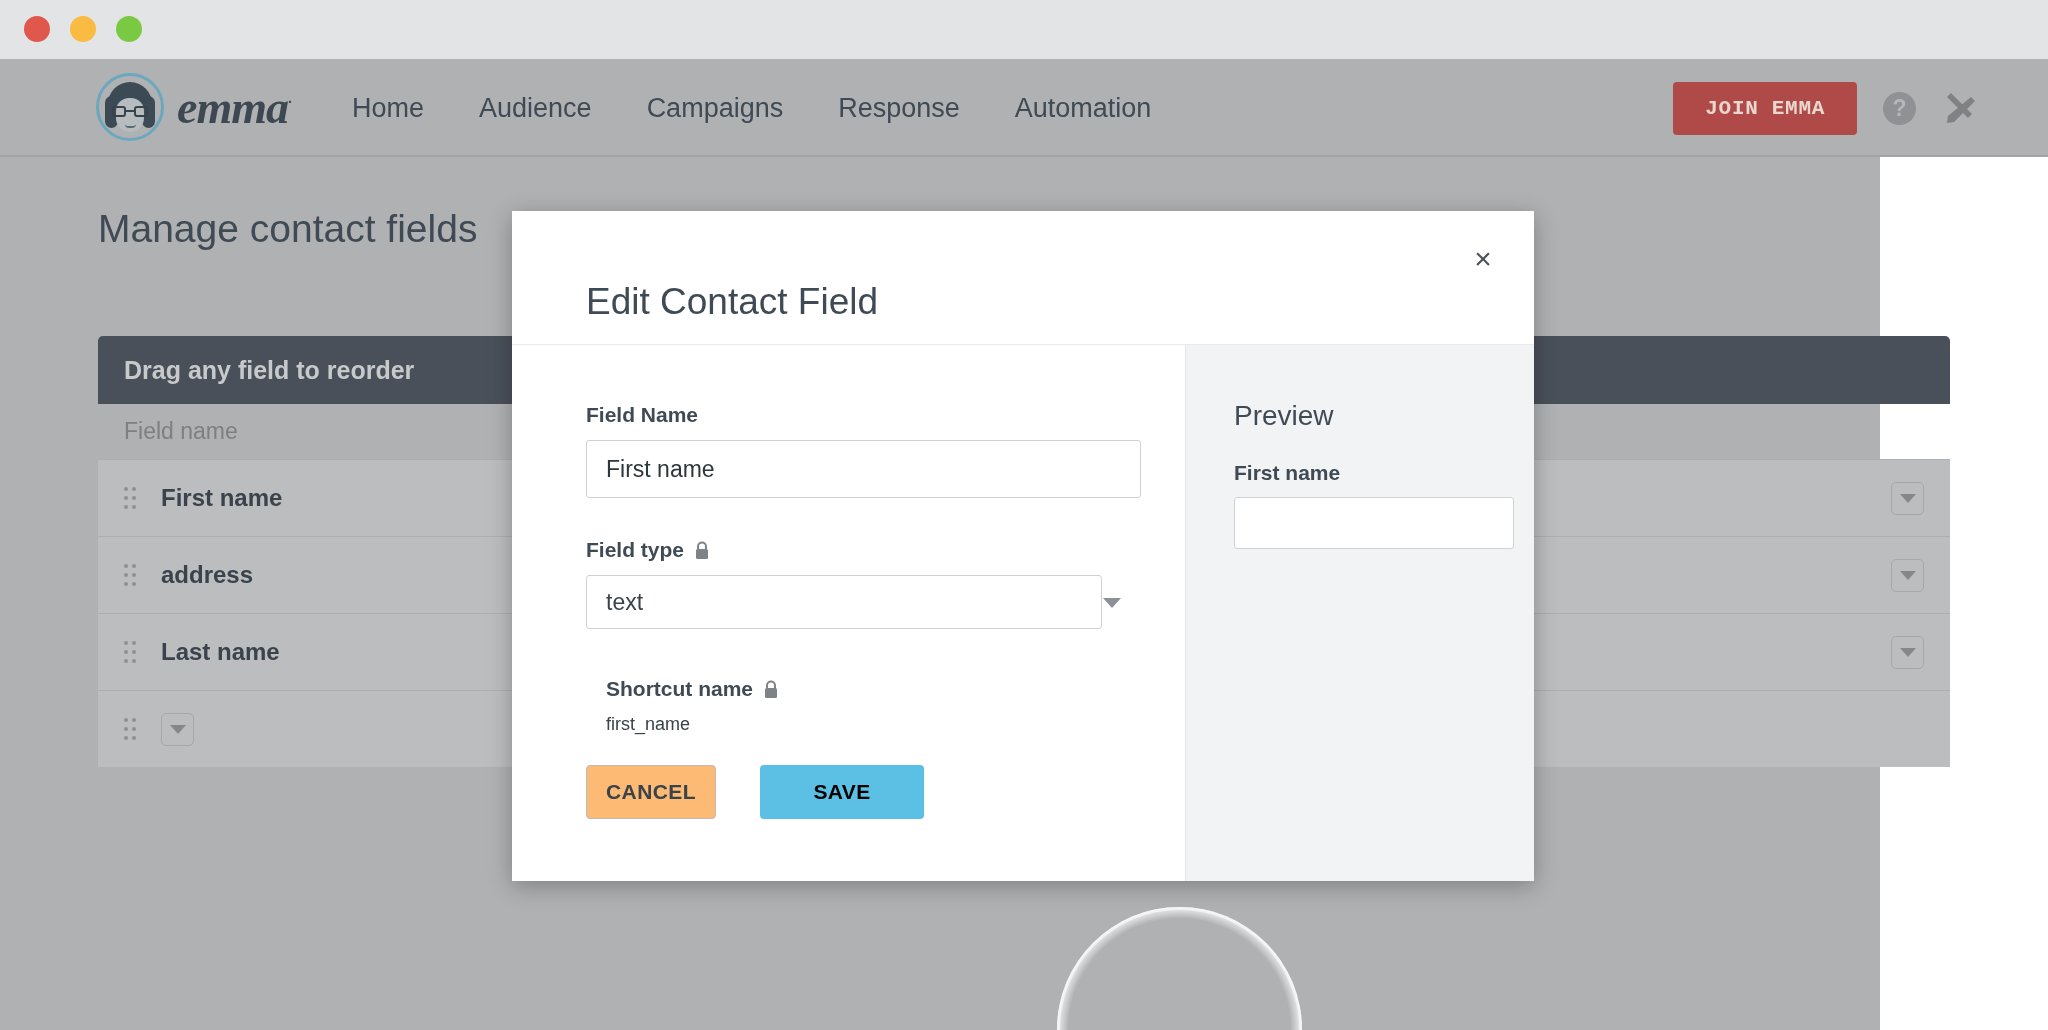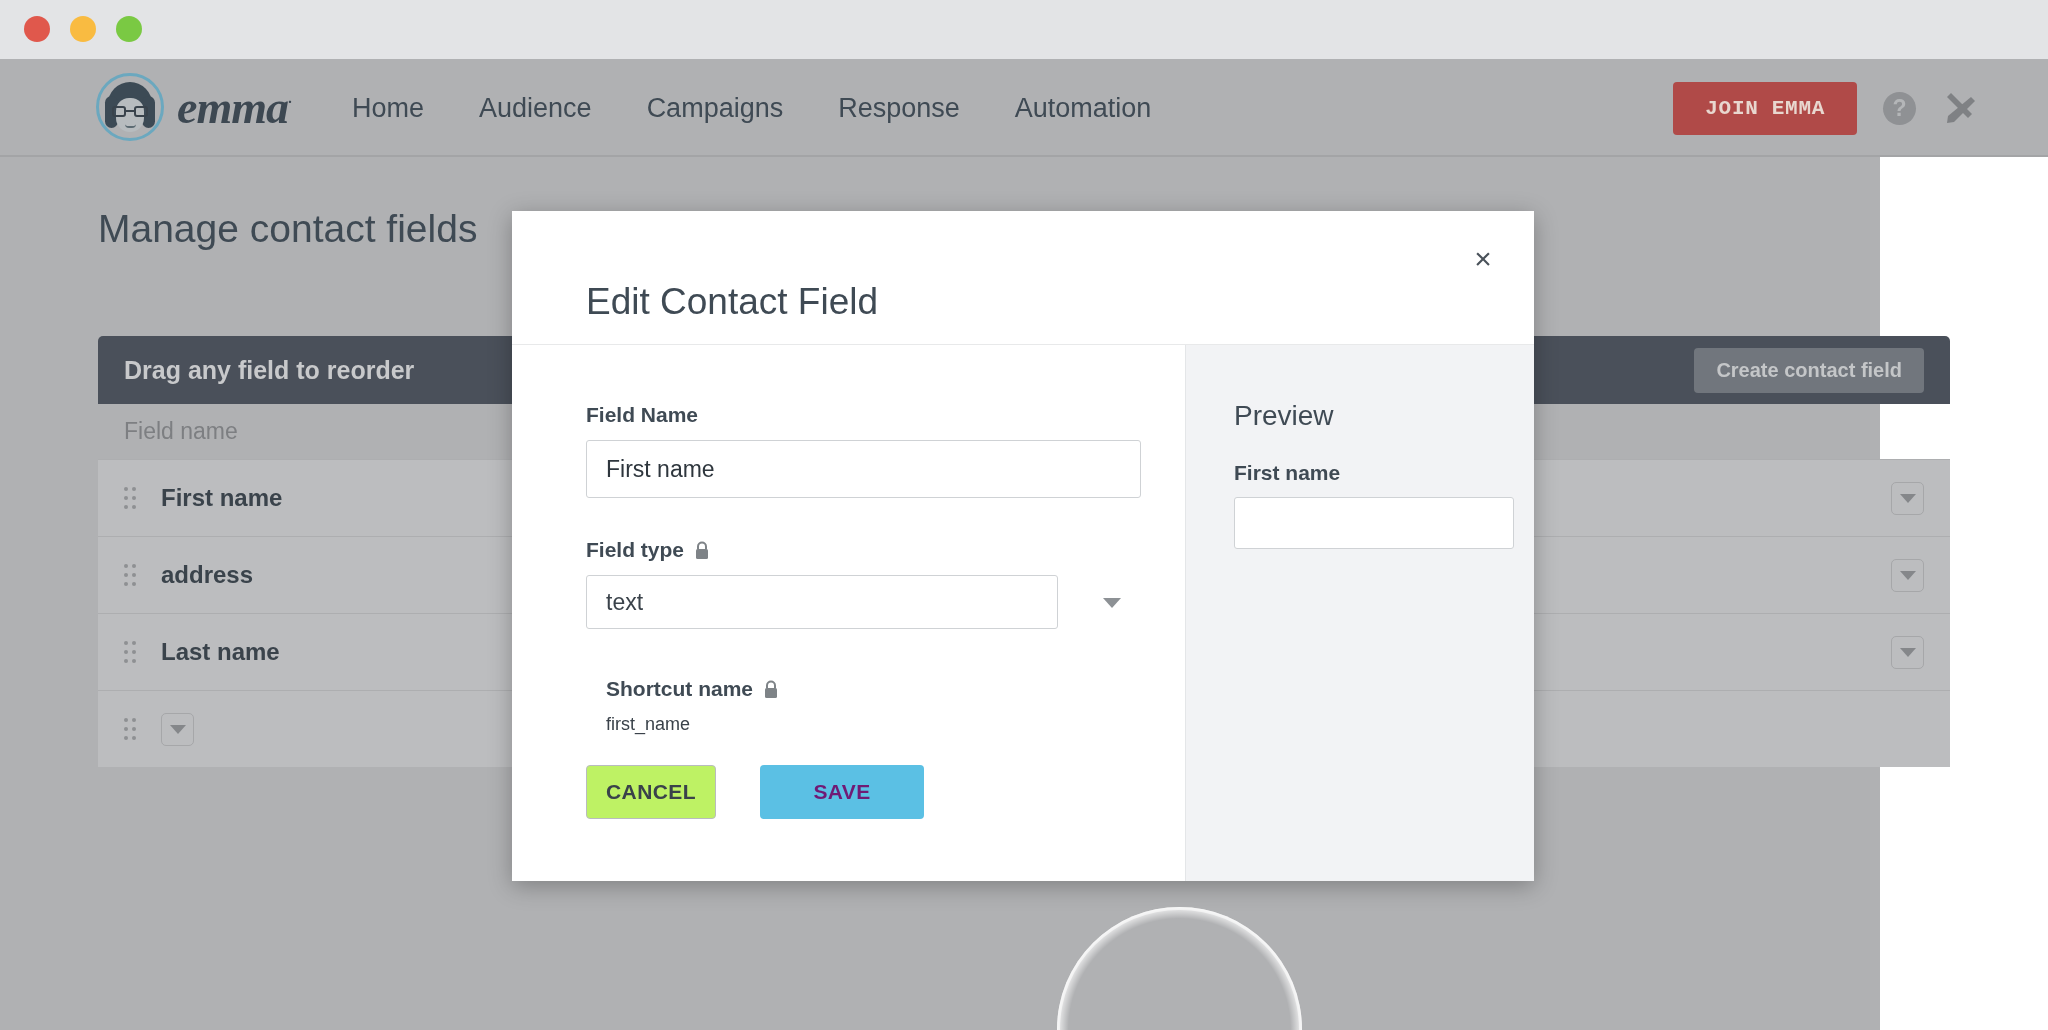--- a/index.html
+++ b/index.html
@@ -197,47 +197,47 @@
   }
   .lock-icon{ width:16px; height:19px; display:inline-block; }
   #field-name-input{
     width:555px; height:58px; border:1px solid #cfd2d5; border-radius:3px;
     font-size:23px; color:#2e363d; padding:0 19px;
     font-family:"Liberation Sans", sans-serif; background:#fff;
   }
   .spacer-lg{ height:40px; }
   #field-type-wrap{ position:relative; width:555px; }
   #field-type-select{
-    width:472px; height:54px; border:1px solid #cfd2d5; border-radius:3px;
+    width:516px; height:54px; border:1px solid #cfd2d5; border-radius:3px;
     font-size:23px; color:#3a424a; padding:0 19px; background:#fff;
     appearance:none; -webkit-appearance:none;
     font-family:"Liberation Sans", sans-serif; cursor:pointer;
   }
   #field-type-caret{
     position:absolute; right:20px; top:23px;
     width:0; height:0;
     border-left:9px solid transparent; border-right:9px solid transparent;
     border-top:10px solid #8d9195; pointer-events:none;
   }
   #shortcut-block{ margin-top:48px;margin-left:20px; }
   #shortcut-value{ font-size:18px; color:#3a424a; margin-top:12px; }
   #modal-actions{
     position:absolute; left:74px; top:420px;
     display:flex; gap:44px; align-items:center;
   }
   #cancel-button{
-    width:130px; height:54px; background:#bef264;
+    width:130px; height:54px; background:#fdba74;
     border:1px solid #b9bcbf; border-radius:4px;
     font-size:21px; font-weight:bold; color:#3a424a; cursor:pointer;
     font-family:"Liberation Sans", sans-serif; letter-spacing:.4px;
   }
   #save-button{
     width:164px; height:54px; background:#5bc0e4;
     border:none; border-radius:4px;
-    font-size:21px; font-weight:bold; color:#701a75; cursor:pointer;
+    font-size:21px; font-weight:bold; color:#000000; cursor:pointer;
     font-family:"Liberation Sans", sans-serif; letter-spacing:.4px;
   }
 
   #preview-heading{
     font-size:28px; color:#3f4a54; font-weight:400; margin-bottom:29px;
   }
   #preview-field-label{
     font-size:21px; color:#3f4a54; font-weight:bold; margin-bottom:12px;
   }
   #preview-field-input{
@@ -313,21 +313,20 @@
       </span>
     </div>
   </div>
 
   <h1 id="page-title">Manage contact fields</h1>
 
   <div id="fields-card">
 
     <div id="card-header">
       <span id="card-header-title">Drag any field to reorder</span>
-      <button id="create-contact-field-button">Create contact field</button>
     </div>
 
     <div id="table-head">
       <span id="col-field-name">Field name</span>
     </div>
 
     <div class="field-row">
       <span class="drag-handle">
           <span></span>
           <span></span>

